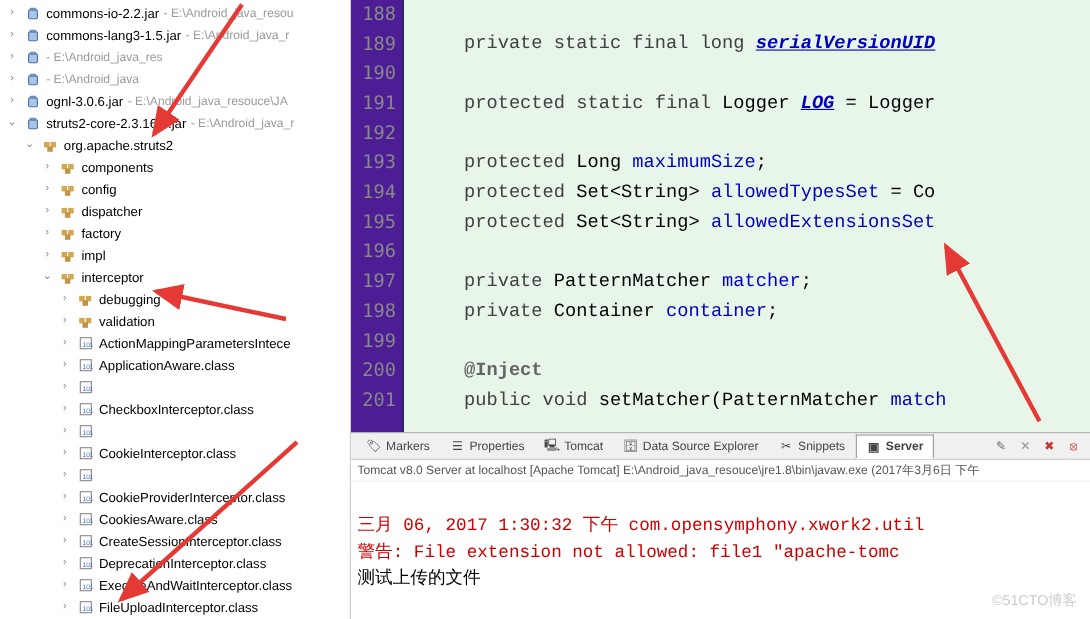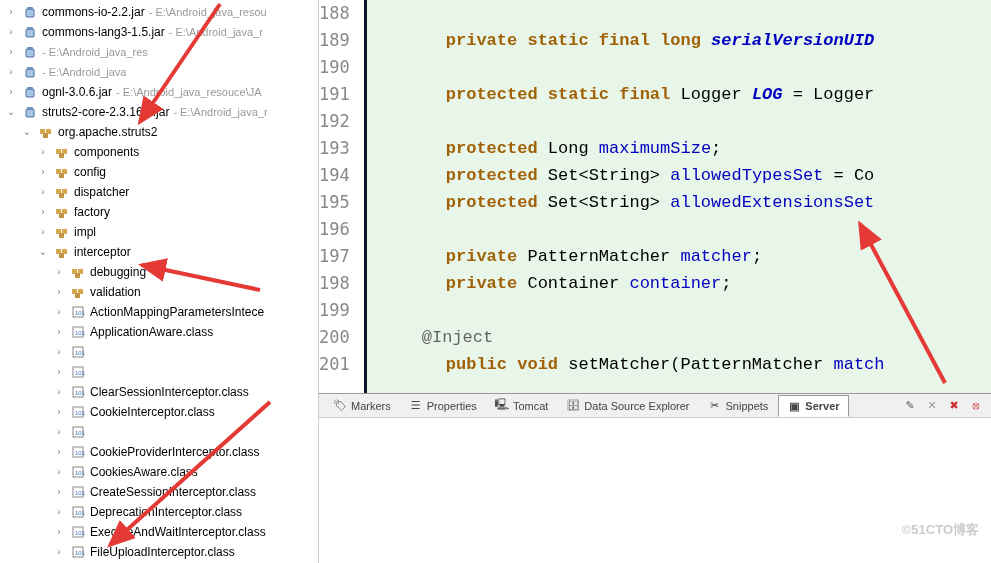--- a/index.html
+++ b/index.html
@@ -1,45 +1,45 @@
 <!DOCTYPE html>
 <html><head>
 <meta charset="utf-8">
 <style>
 * { margin: 0; padding: 0; box-sizing: border-box; }
 body { font-family: "Segoe UI", Tahoma, sans-serif; font-size: 12px; width: 991px; height: 563px; overflow: hidden; background: #fff; position: relative; }
 .layout { display: flex; height: 563px; }
 .explorer { width: 319px; border-right: 1px solid #ccc; overflow: hidden; padding-top: 2px; }
 .right { flex: 1; display: flex; flex-direction: column; overflow: hidden; }
 .editor { flex: 1; background: #e8f5e9; display: flex; overflow: hidden; }
-.gutter { width: 48px; background: #ffffff; border-right: 3px solid #0f172a; text-align: left; padding-right: 6px; color: #888; font-family: "Consolas", monospace; font-size: 17px; line-height: 27px; }
+.gutter { width: 48px; background: #4c1d95; border-right: 1px solid #0f172a; text-align: right; padding-right: 6px; color: #888; font-family: "Consolas", monospace; font-size: 17px; line-height: 27px; }
 .code { flex: 1; font-family: "Consolas", "Courier New", monospace; font-size: 17px; line-height: 27px; padding-left: 14px; white-space: pre; color: #000; overflow: hidden; }
-.kw { color: #a16207; font-weight: bold; margin-left: 24px; }
+.kw { color: #404040; font-weight: normal; }
 .fld { color: #0000c0; }
-.fld-s { color: #0000c0; font-style: italic; font-weight: bold; }
-.ann { color: #646464; }
+.fld-s { color: #0000c0; font-style: italic; font-weight: bold; text-decoration: underline; }
+.ann { color: #646464; font-weight: bold; }
 .console-wrap { height: 170px; display: flex; flex-direction: column; border-top: 1px solid #999; }
 .tabs { display: flex; align-items: center; height: 24px; background: #f0f0f0; border-bottom: 1px solid #ccc; padding-left: 6px; gap: 2px; font-size: 11px; }
 .tab { display: flex; align-items: center; gap: 4px; padding: 3px 8px; color: #444; cursor: pointer; }
 .tab.active { background: #fff; border: 1px solid #999; border-bottom: 1px solid #fff; margin-bottom: -1px; font-weight: bold; }
 .tab-icn { width: 14px; height: 14px; display: inline-flex; align-items: center; justify-content: center; font-size: 11px; }
 .tab-tools { margin-left: auto; display: flex; gap: 4px; padding-right: 6px; }
 .tb-btn { width: 18px; height: 18px; display: inline-flex; align-items: center; justify-content: center; color: #666; cursor: pointer; font-size: 11px; }
 .status { padding: 2px 6px; font-size: 11px; color: #555; border-bottom: 1px solid #eee; white-space: nowrap; overflow: hidden; }
 .console { flex: 1; padding: 4px 6px; font-family: "Consolas", "Courier New", monospace; font-size: 16px; line-height: 24px; white-space: pre; overflow: hidden; }
 .console .err { color: #cc0000; }
 .tree { font-size: 12px; line-height: 20px; }
 .row { display: flex; align-items: center; gap: 4px; height: 20px; white-space: nowrap; cursor: pointer; }
 .tw { width: 14px; display: inline-flex; justify-content: center; color: #888; font-size: 10px; }
 .ic { width: 16px; height: 16px; display: inline-flex; align-items: center; justify-content: center; font-size: 11px; }
 .jar { color: #5a7fb8; }
 .pkg { color: #b0894e; }
 .cls { color: #5a7fb8; }
 .path { color: #999; font-size: 11px; }
-.watermark { position: absolute; right: 12px; bottom: 24px; color: #ccc; font-size: 13px; pointer-events: none; font-weight: bold; }
+.watermark { position: absolute; right: 12px; bottom: 8px; color: #ccc; font-size: 13px; pointer-events: none; }
 .arrow { position: absolute; pointer-events: none; }
 </style>
 </head>
 <body>
 
 <div class="layout">
   <div class="explorer">
     <div class="tree" id="tree">
         <div class="row" style="padding-left:4px">
           <span class="tw">›</span>
@@ -234,30 +234,30 @@
           </span>
         </div>
         <div class="row" style="padding-left:52px">
           <span class="tw">›</span>
           <span class="ic cls">
             <svg width="14" height="14" viewBox="0 0 14 14">
               <rect x="2" y="2" width="10" height="10" fill="#fff" stroke="#888"></rect>
               <text x="4" y="10" font-size="6" fill="#3a6dbd">101</text>
             </svg>
           </span>
-        </div>
-        <div class="row" style="padding-left:52px">
-          <span class="tw">›</span>
-          <span class="ic cls">
-            <svg width="14" height="14" viewBox="0 0 14 14">
-              <rect x="2" y="2" width="10" height="10" fill="#fff" stroke="#888"></rect>
-              <text x="4" y="10" font-size="6" fill="#3a6dbd">101</text>
-            </svg>
-          </span>
-          <span>ClearSessionInterceptor.class</span>
+          <span>CheckboxInterceptor.class</span>
+        </div>
+        <div class="row" style="padding-left:52px">
+          <span class="tw">›</span>
+          <span class="ic cls">
+            <svg width="14" height="14" viewBox="0 0 14 14">
+              <rect x="2" y="2" width="10" height="10" fill="#fff" stroke="#888"></rect>
+              <text x="4" y="10" font-size="6" fill="#3a6dbd">101</text>
+            </svg>
+          </span>
         </div>
         <div class="row" style="padding-left:52px">
           <span class="tw">›</span>
           <span class="ic cls">
             <svg width="14" height="14" viewBox="0 0 14 14">
               <rect x="2" y="2" width="10" height="10" fill="#fff" stroke="#888"></rect>
               <text x="4" y="10" font-size="6" fill="#3a6dbd">101</text>
             </svg>
           </span>
           <span>CookieInterceptor.class</span>
@@ -378,20 +378,25 @@
             <span class="tab-icn">▣</span>
             <span>Server</span>
           </div>
           <div class="tab-tools">
 <span class="tb-btn">✎</span>
 <span class="tb-btn" style="color:#999">✕</span>
 <span class="tb-btn" style="color:#c33">✖</span>
 <span class="tb-btn" style="color:#c33">⦻</span>
 </div>
         </div>
+      <div class="status">Tomcat v8.0 Server at localhost [Apache Tomcat] E:\Android_java_resouce\jre1.8\bin\javaw.exe (2017年3月6日 下午</div>
+      <div class="console">
+<span class="err">三月 06, 2017 1:30:32 下午 com.opensymphony.xwork2.util</span>
+<span class="err">警告: File extension not allowed: file1 "apache-tomc</span>
+<span>测试上传的文件</span></div>
     </div>
   </div>
 </div>
 
 <div class="watermark">©51CTO博客</div>
 
 <svg class="arrow" style="left:130px;top:2px" width="120" height="130">
     <defs>
       <marker id="ah" markerWidth="8" markerHeight="8" refX="6" refY="3" orient="auto">
         <path d="M0,0 L7,3 L0,6 Z" fill="#e53935"></path>

